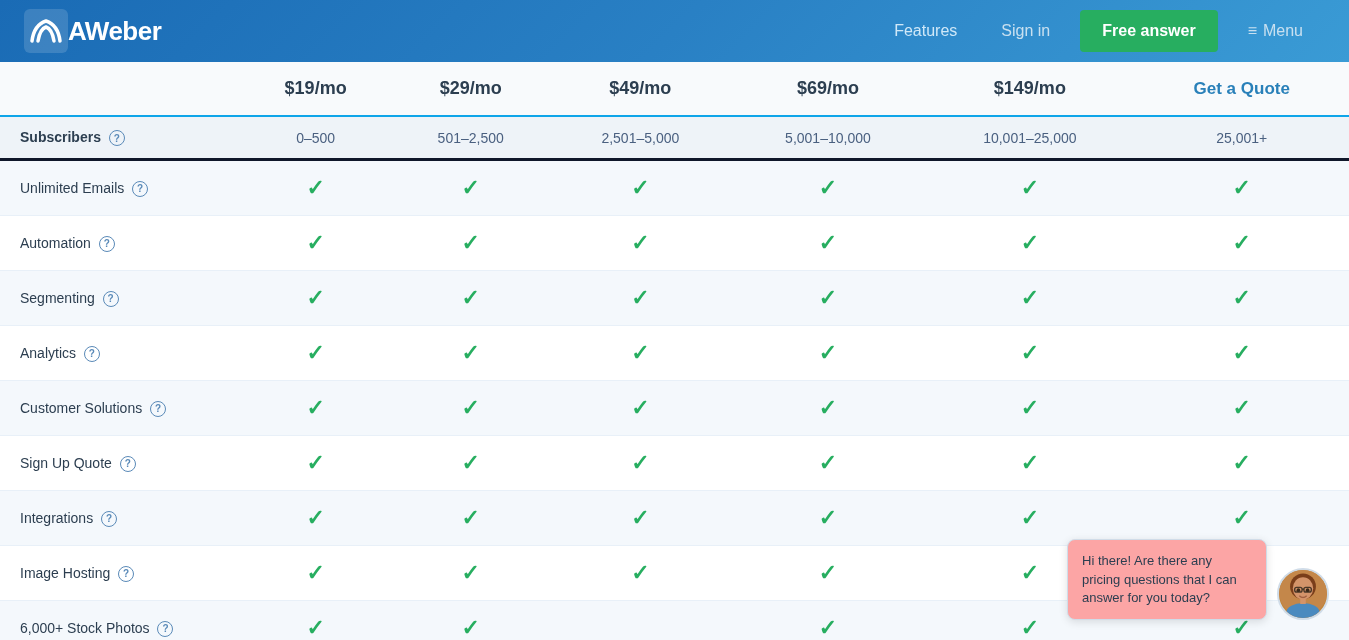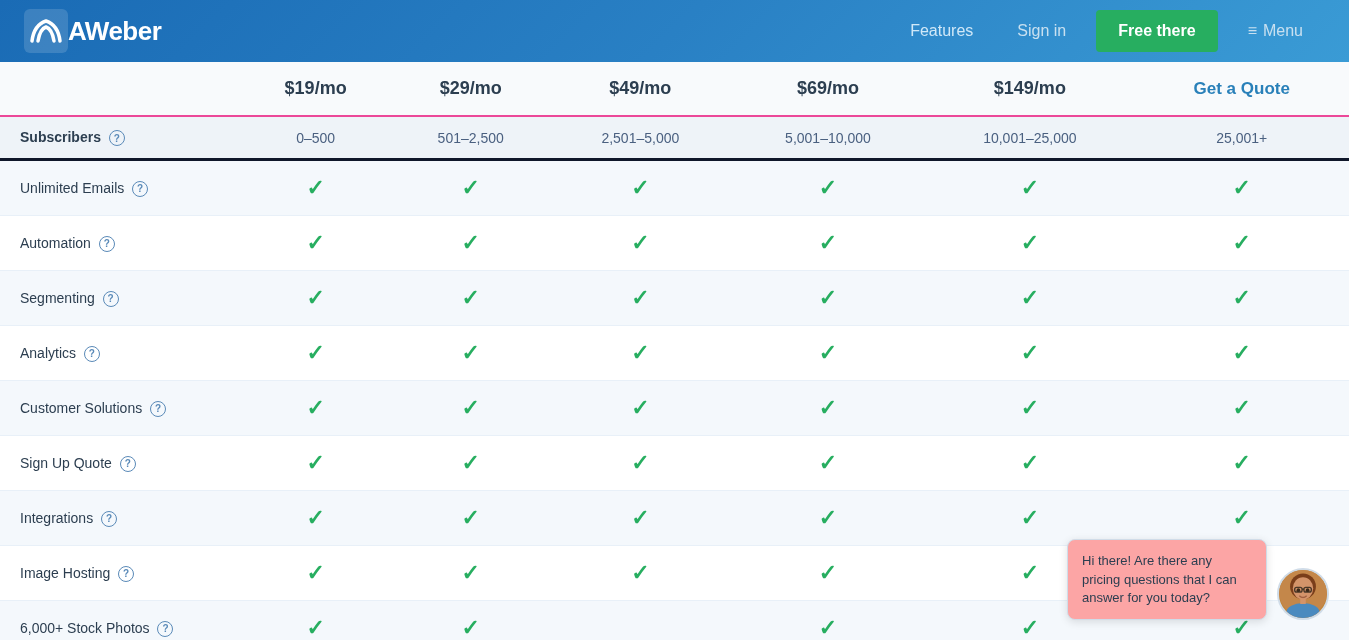--- a/index.html
+++ b/index.html
@@ -75,21 +75,21 @@
     
     .price-header {
       background: #f8fafc;
     }
     .price-header th {
       padding: 16px 10px;
       text-align: center;
       font-size: 18px;
       font-weight: 600;
       color: #2c3e50;
-      border-bottom: 2px solid #ec4899;
+      border-bottom: 2px solid #0ea5e9;
     }
     .price-header th:first-child {
       width: 240px;
       text-align: left;
       padding-left: 20px;
     }
     .price-header th.get-quote {
       color: #2980b9;
       font-size: 17px;
     }
@@ -196,21 +196,21 @@
     <svg class="logo-icon" viewBox="0 0 44 44" fill="none" xmlns="http://www.w3.org/2000/svg">
       <rect width="44" height="44" rx="6" fill="white" fill-opacity="0.15"></rect>
       <path d="M8 32 Q10 16, 22 12 Q34 16, 36 32" stroke="white" stroke-width="3.5" fill="none" stroke-linecap="round"></path>
       <path d="M14 32 Q16 20, 22 18 Q28 20, 30 32" stroke="white" stroke-width="3.5" fill="none" stroke-linecap="round"></path>
     </svg>
     <span>AWeber</span>
   </div>
   <div class="nav-links">
     <a class="nav-link">Features</a>
     <a class="nav-link sign-in">Sign in</a>
-    <a class="nav-link free-trial">Free there</a>
+    <a class="nav-link free-trial">Free answer</a>
     <a class="nav-link menu">
       <span>≡</span>
       <span>Menu</span>
     </a>
   </div>
 </nav>
 
 <div class="pricing-container">
   <table class="pricing-table">
 

